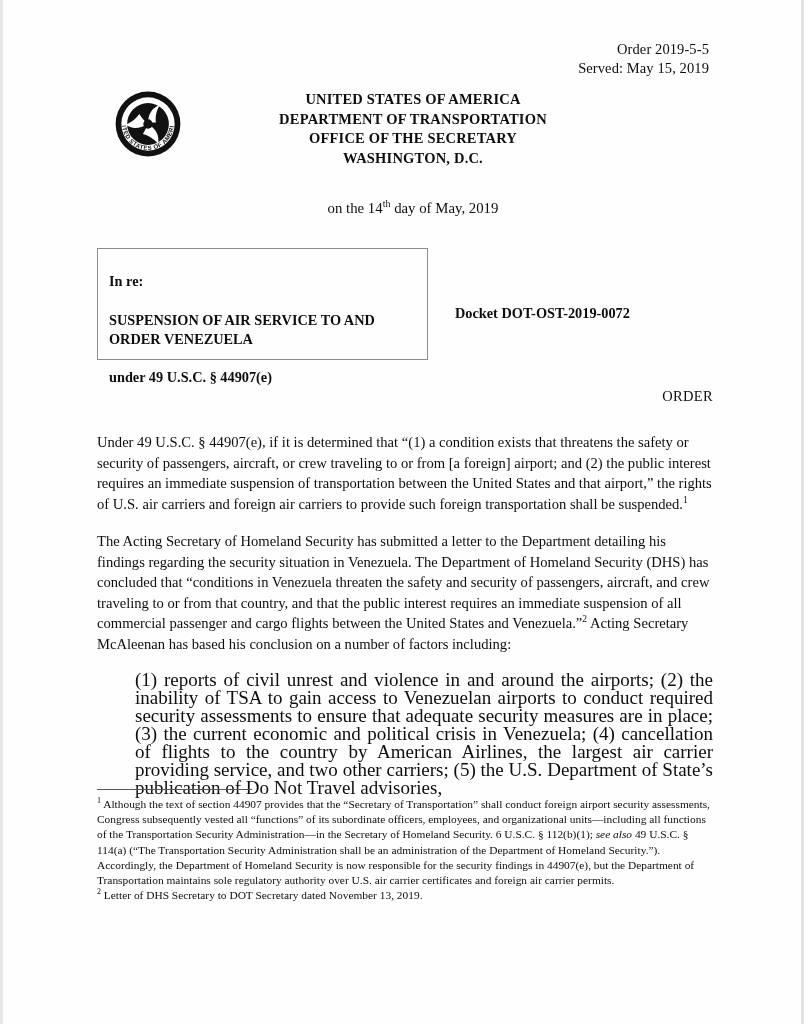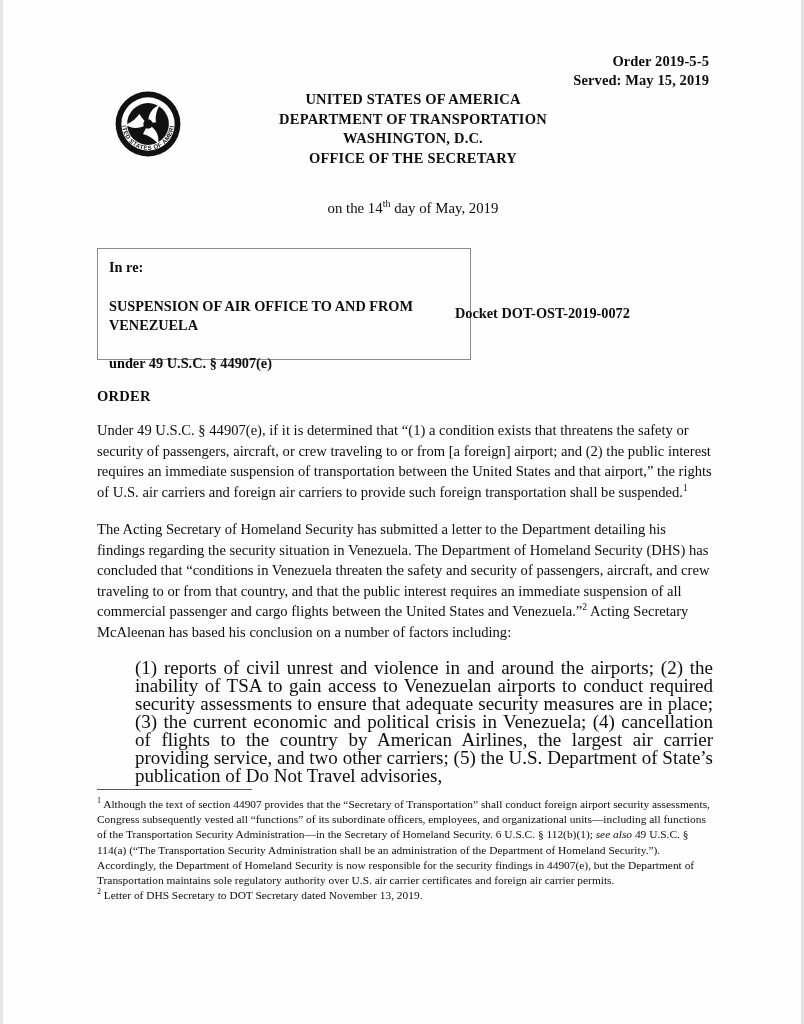--- a/index.html
+++ b/index.html
@@ -25,24 +25,24 @@
   }
   .sheet {
     position: absolute;
     left: 0; right: 0; top: 0; bottom: 0;
     background: #fefefe;
   }
 
   
   .order-block {
     position: absolute;
-    top: 52px;
+    top: 40px;
     right: 92px;
     text-align: right;
-    font-weight: bold;
+    font-weight: normal;
     font-size: 14.5px;
     line-height: 19px;
     letter-spacing: 0.1px;
   }
 
   
   .seal {
     position: absolute;
     left: 104px;
     top: 88px;
@@ -74,25 +74,25 @@
     font-size: 14.8px;
     line-height: 22px;
   }
   .issued sup { font-size: 10px; vertical-align: super; line-height: 0; }
 
   
   .caption-box {
     position: absolute;
     left: 94px;
     top: 248px;
-    width: 374px;
+    width: 331px;
     height: 112px;
     border: 1.3px solid #8c8c8c;
     box-sizing: border-box;
-    padding: 9px 0 0 11px;
+    padding: 23px 0 0 11px;
     font-weight: bold;
     font-size: 14.3px;
     line-height: 19px;
   }
   .caption-inre { margin: 0 0 20px 0; }
   .caption-title { margin: 0 0 19px 0; }
   .caption-under { margin: 0; }
 
   .docket {
     position: absolute;
@@ -101,30 +101,30 @@
     font-weight: bold;
     font-size: 14.3px;
   }
 
   
   .order-heading {
     position: absolute;
     left: 94px;
     top: 388px;
     width: 616px;
-    text-align: left;
-    font-weight: bold;
+    text-align: right;
+    font-weight: normal;
     font-size: 14.5px;
     letter-spacing: 0.3px;
   }
 
   .body-wrap {
     position: absolute;
     left: 94px;
-    top: 420px;
+    top: 432px;
     width: 616px;
     font-size: 14.6px;
     line-height: 20.5px;
   }
   .para {
     margin: 0 0 17px 0;
     text-align: left;
   }
   .para sup { font-size: 9.5px; vertical-align: super; line-height: 0; }
   .blockquote {
@@ -189,31 +189,31 @@
           <path d="M 50,50 C 62,57 66,67 64,77 C 57,70 50,66 43,64 C 45,60 48,55 50,50 Z"></path>
           <path d="M 50,50 C 38,57 27,57 19,51 C 28,47 34,42 38,36 C 41,41 45,46 50,50 Z"></path>
         </g>
         <circle cx="50" cy="50" r="6.5" fill="#111111"></circle>
       </svg>
     </div>
 
     <div class="masthead">
       <div>UNITED STATES OF AMERICA</div>
       <div>DEPARTMENT OF TRANSPORTATION</div>
+      <div>OFFICE OF THE SECRETARY</div>
       <div>WASHINGTON, D.C.</div>
-      <div>OFFICE OF THE SECRETARY</div>
     </div>
 
     <div class="issued">
       <div><span>on the 14</span><sup>th</sup><span> day of May, 2019</span></div>
     </div>
 
     <div class="caption-box">
       <p class="caption-inre">In re:</p>
-      <p class="caption-title">SUSPENSION OF AIR OFFICE TO AND FROM VENEZUELA</p>
+      <p class="caption-title">SUSPENSION OF AIR SERVICE TO AND ORDER VENEZUELA</p>
       <p class="caption-under">under 49 U.S.C. § 44907(e)</p>
     </div>
 
     <div class="docket">Docket DOT-OST-2019-0072</div>
 
     <div class="order-heading">ORDER</div>
 
     <div class="body-wrap">
       <p class="para"><span>Under 49 U.S.C. § 44907(e), if it is determined that “(1) a condition exists that threatens the safety or security of passengers, aircraft, or crew traveling to or from [a foreign] airport; and (2) the public interest requires an immediate suspension of transportation between the United States and that airport,” the rights of U.S. air carriers and foreign air carriers to provide such foreign transportation shall be suspended.</span><sup>1</sup></p>
 

